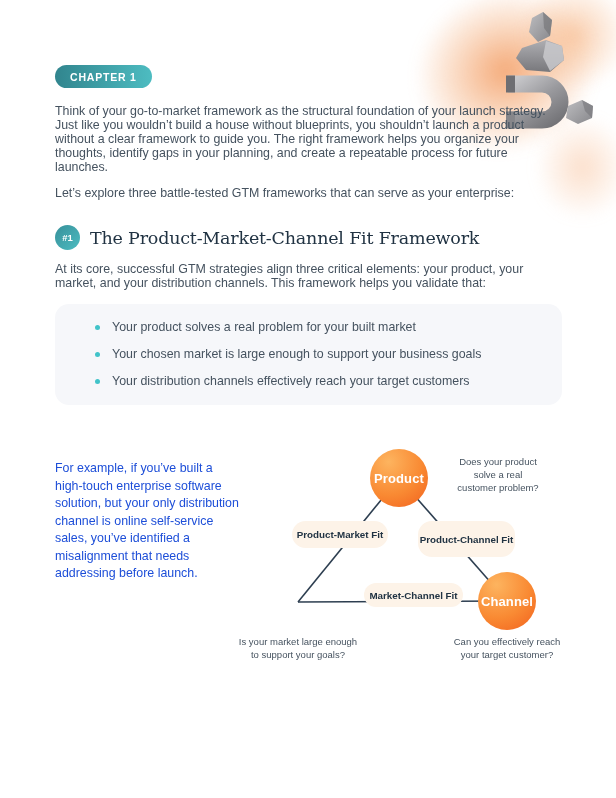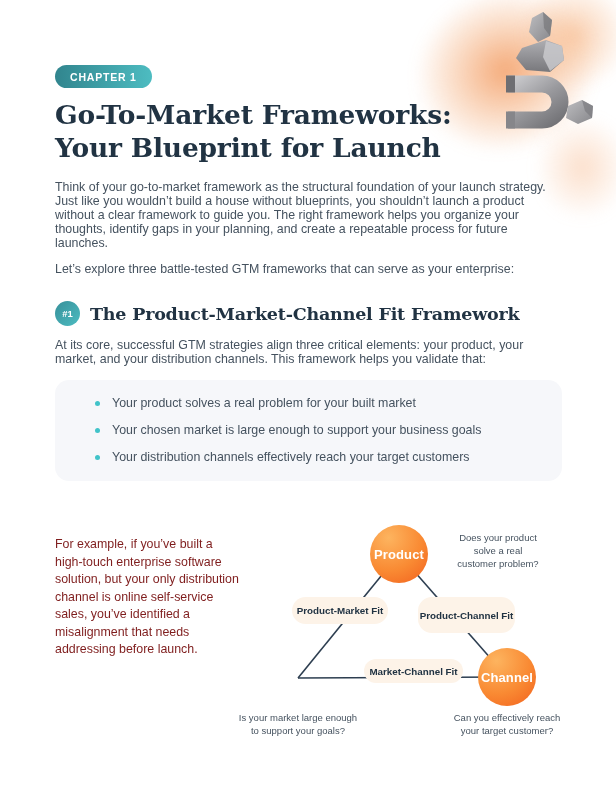--- a/index.html
+++ b/index.html
@@ -53,21 +53,21 @@
   .num-badge {
     width:25px; height:25px; border-radius:50%;
     background:linear-gradient(135deg,#37909a,#4dbcc1);
     color:#fff; font-size:9.5px; font-weight:bold;
     display:flex; align-items:center; justify-content:center;
     flex:0 0 25px;
   }
   .section-title {
     margin-left:10px;
     font-family:"DejaVu Serif", serif;
-    font-weight:bold;
+    font-weight:normal;
     font-size:17.5px;
     color:#213343;
     letter-spacing:-0.2px;
   }
   .p3 { margin-top:12px; max-width:520px; }
 
   .bullet-box {
     margin-top:14px;
     width:507px;
     background:#f6f7fa;
@@ -78,21 +78,21 @@
   .bullet-dot {
     width:5px; height:5px; border-radius:50%;
     background:#41c3c9; margin:6px 12px 0 0; flex:0 0 5px;
   }
   .bullet-text { font-size:12.4px; line-height:16px; color:#45525f; }
 
   
   .diagram-wrap { position:relative; margin-top:36px; width:507px; height:238px; }
   .example-text {
     position:absolute; left:0; top:19px; width:186px;
-    font-size:12.4px; line-height:17.5px; color:#7f1d1d;
+    font-size:12.4px; line-height:17.5px; color:#1d4ed8;
   }
   .diagram { position:absolute; left:175px; top:0; width:386px; height:238px; }
   .edge-lines { position:absolute; left:0; top:0; }
   .node {
     position:absolute; border-radius:50%;
     background:radial-gradient(circle at 32% 22%, #fdb45f 0%, #f98a33 55%, #f2601d 100%);
     color:#ffffff; font-weight:bold; font-size:13px;
     display:flex; align-items:center; justify-content:center;
     letter-spacing:0.1px;
   }
@@ -151,22 +151,20 @@
   <rect x="8" y="103.5" width="9" height="17" fill="#86868a"></rect>
 
   <polygon points="70,98 84,92 95,98 94,110 80,116 68,110" fill="url(#g1)"></polygon>
   <polygon points="84,92 95,98 94,110 87,103" fill="#7c7c80" opacity="0.7"></polygon>
 </svg>
 
 <div class="col">
 
   <span class="chapter-badge">CHAPTER 1</span>
 
-  <h1 class="page-title">Go-To-Market Frameworks:
-Your Blueprint for Launch</h1>
 
   <p class="body-text p1">Think of your go-to-market framework as the structural foundation of your launch strategy. Just like you wouldn’t build a house without blueprints, you shouldn’t launch a product without a clear framework to guide you. The right framework helps you organize your thoughts, identify gaps in your planning, and create a repeatable process for future launches.</p>
   <p class="body-text p2">Let’s explore three battle-tested GTM frameworks that can serve as your enterprise:</p>
 
   <div class="section-head">
     <span class="num-badge">#1</span>
     <span class="section-title">The Product-Market-Channel Fit Framework</span>
   </div>
 
   <p class="body-text p3">At its core, successful GTM strategies align three critical elements: your product, your market, and your distribution channels. This framework helps you validate that:</p>

